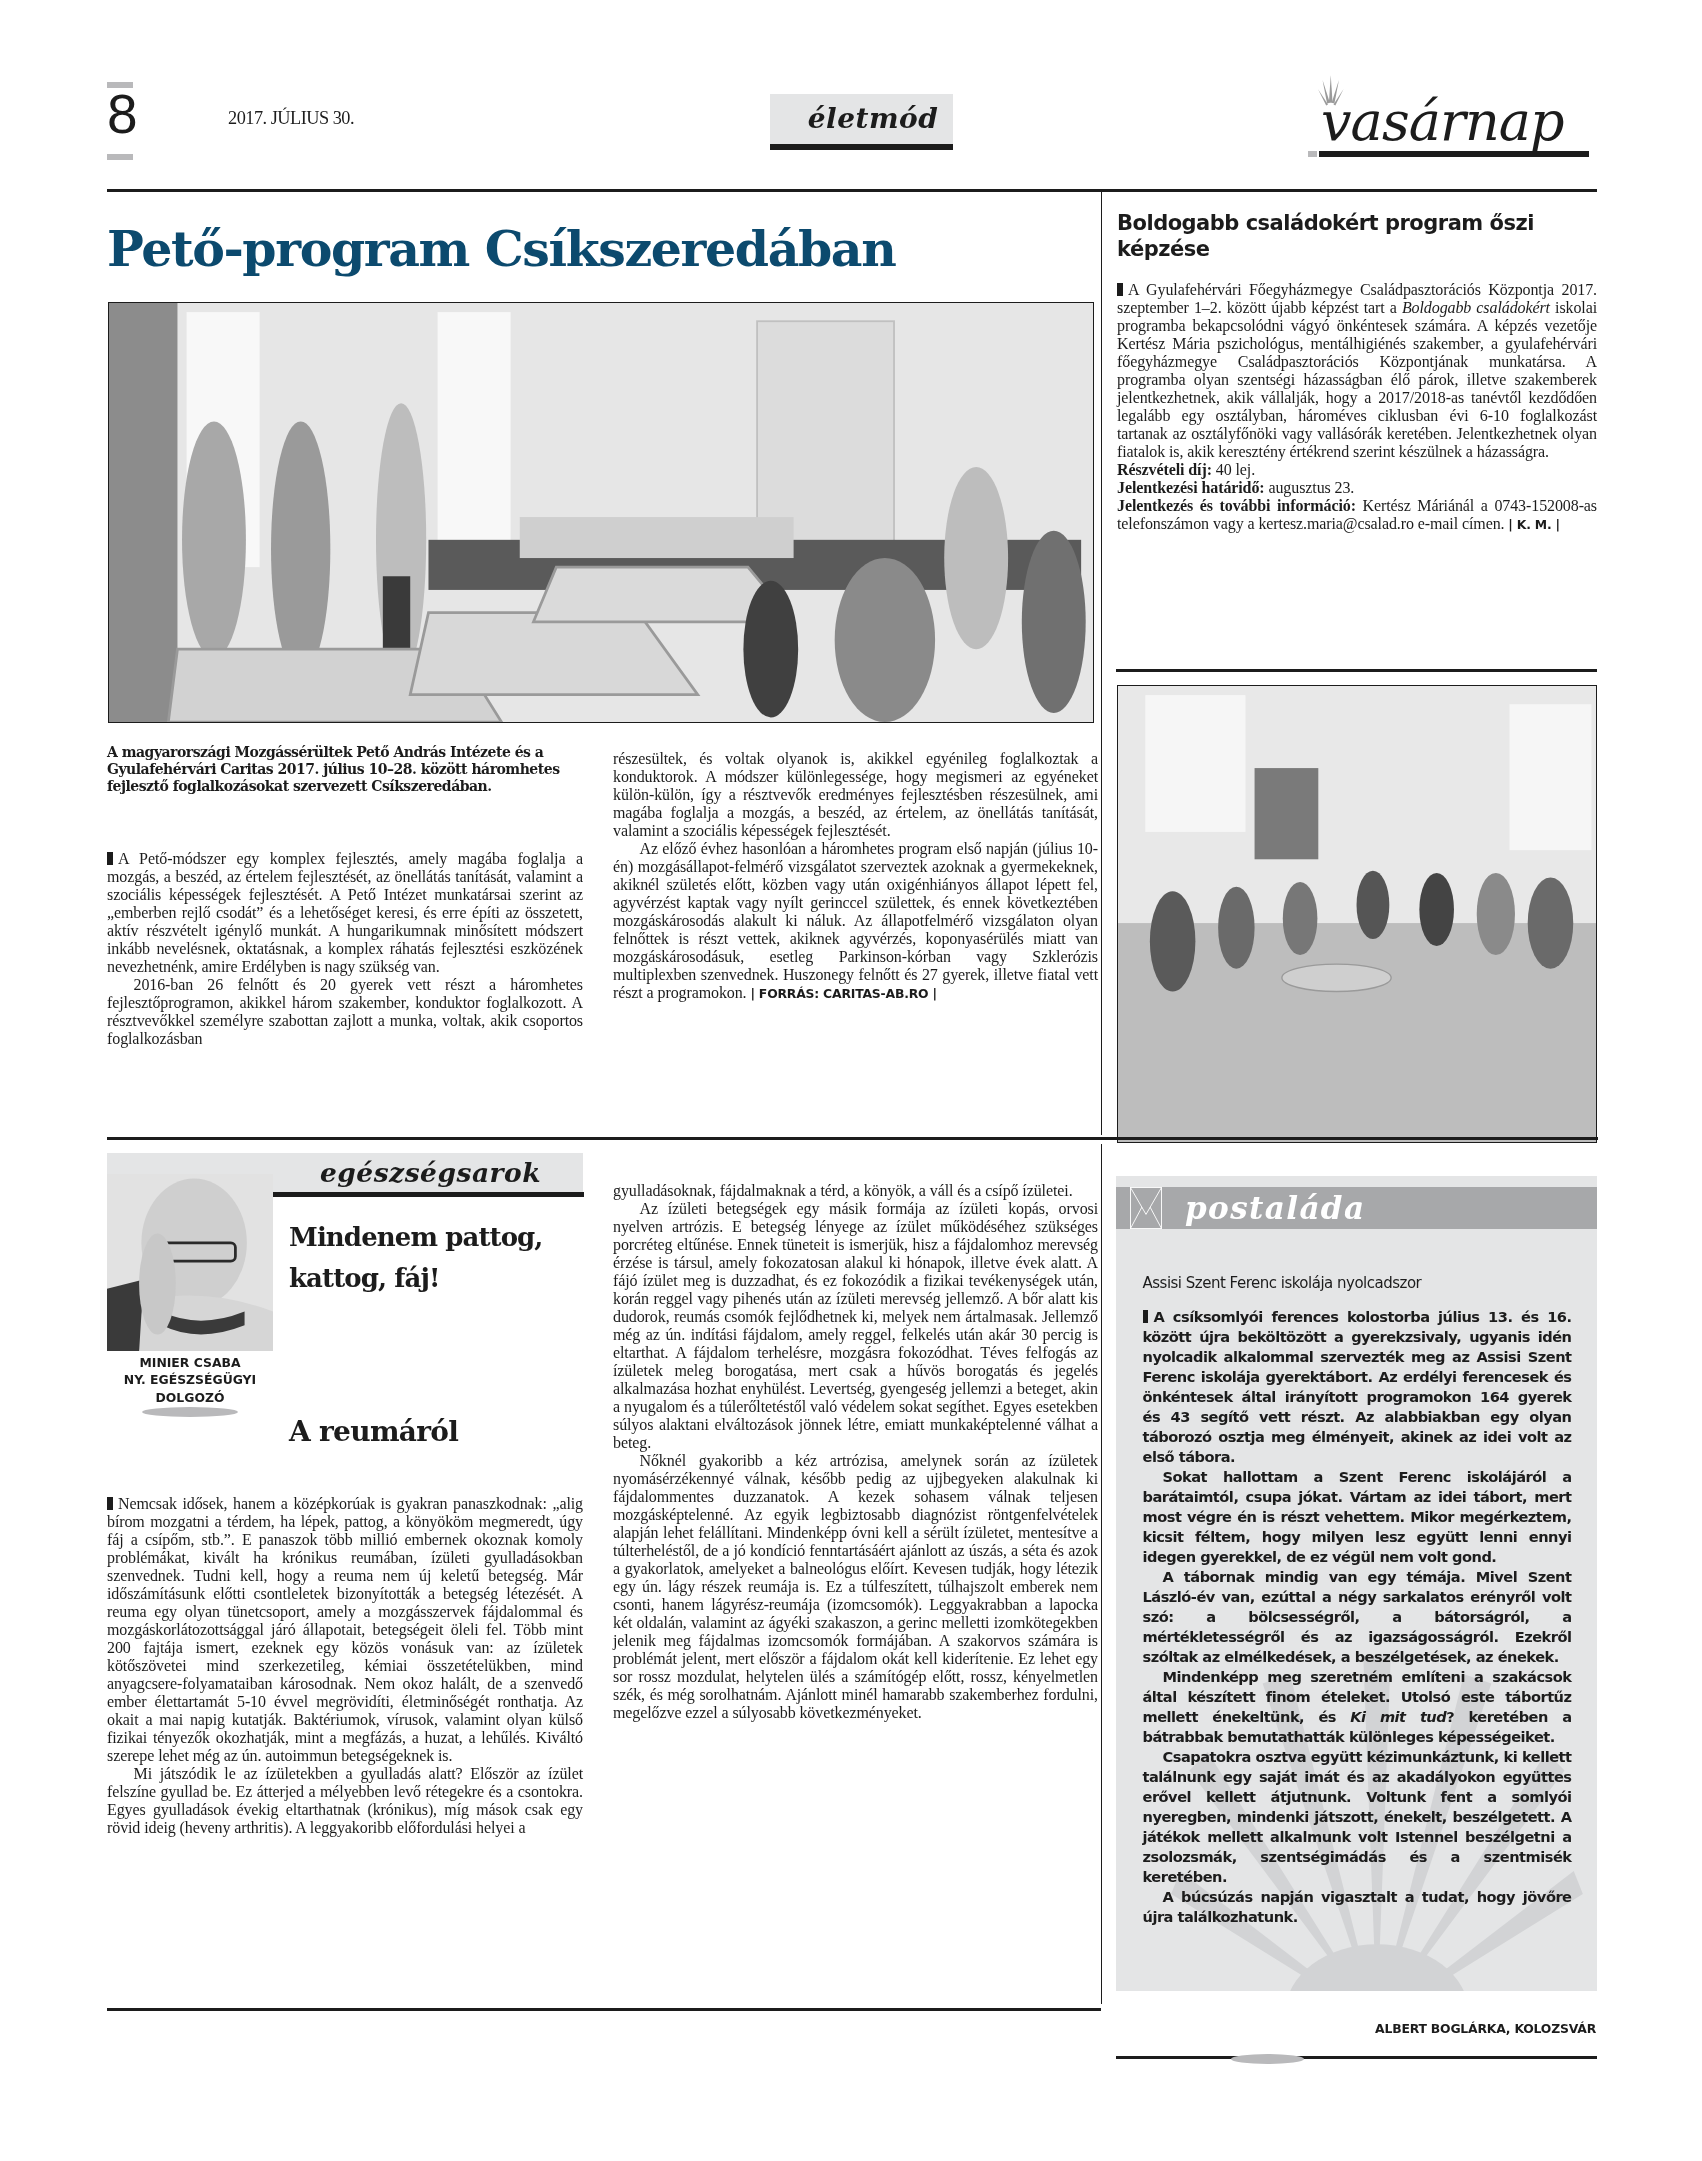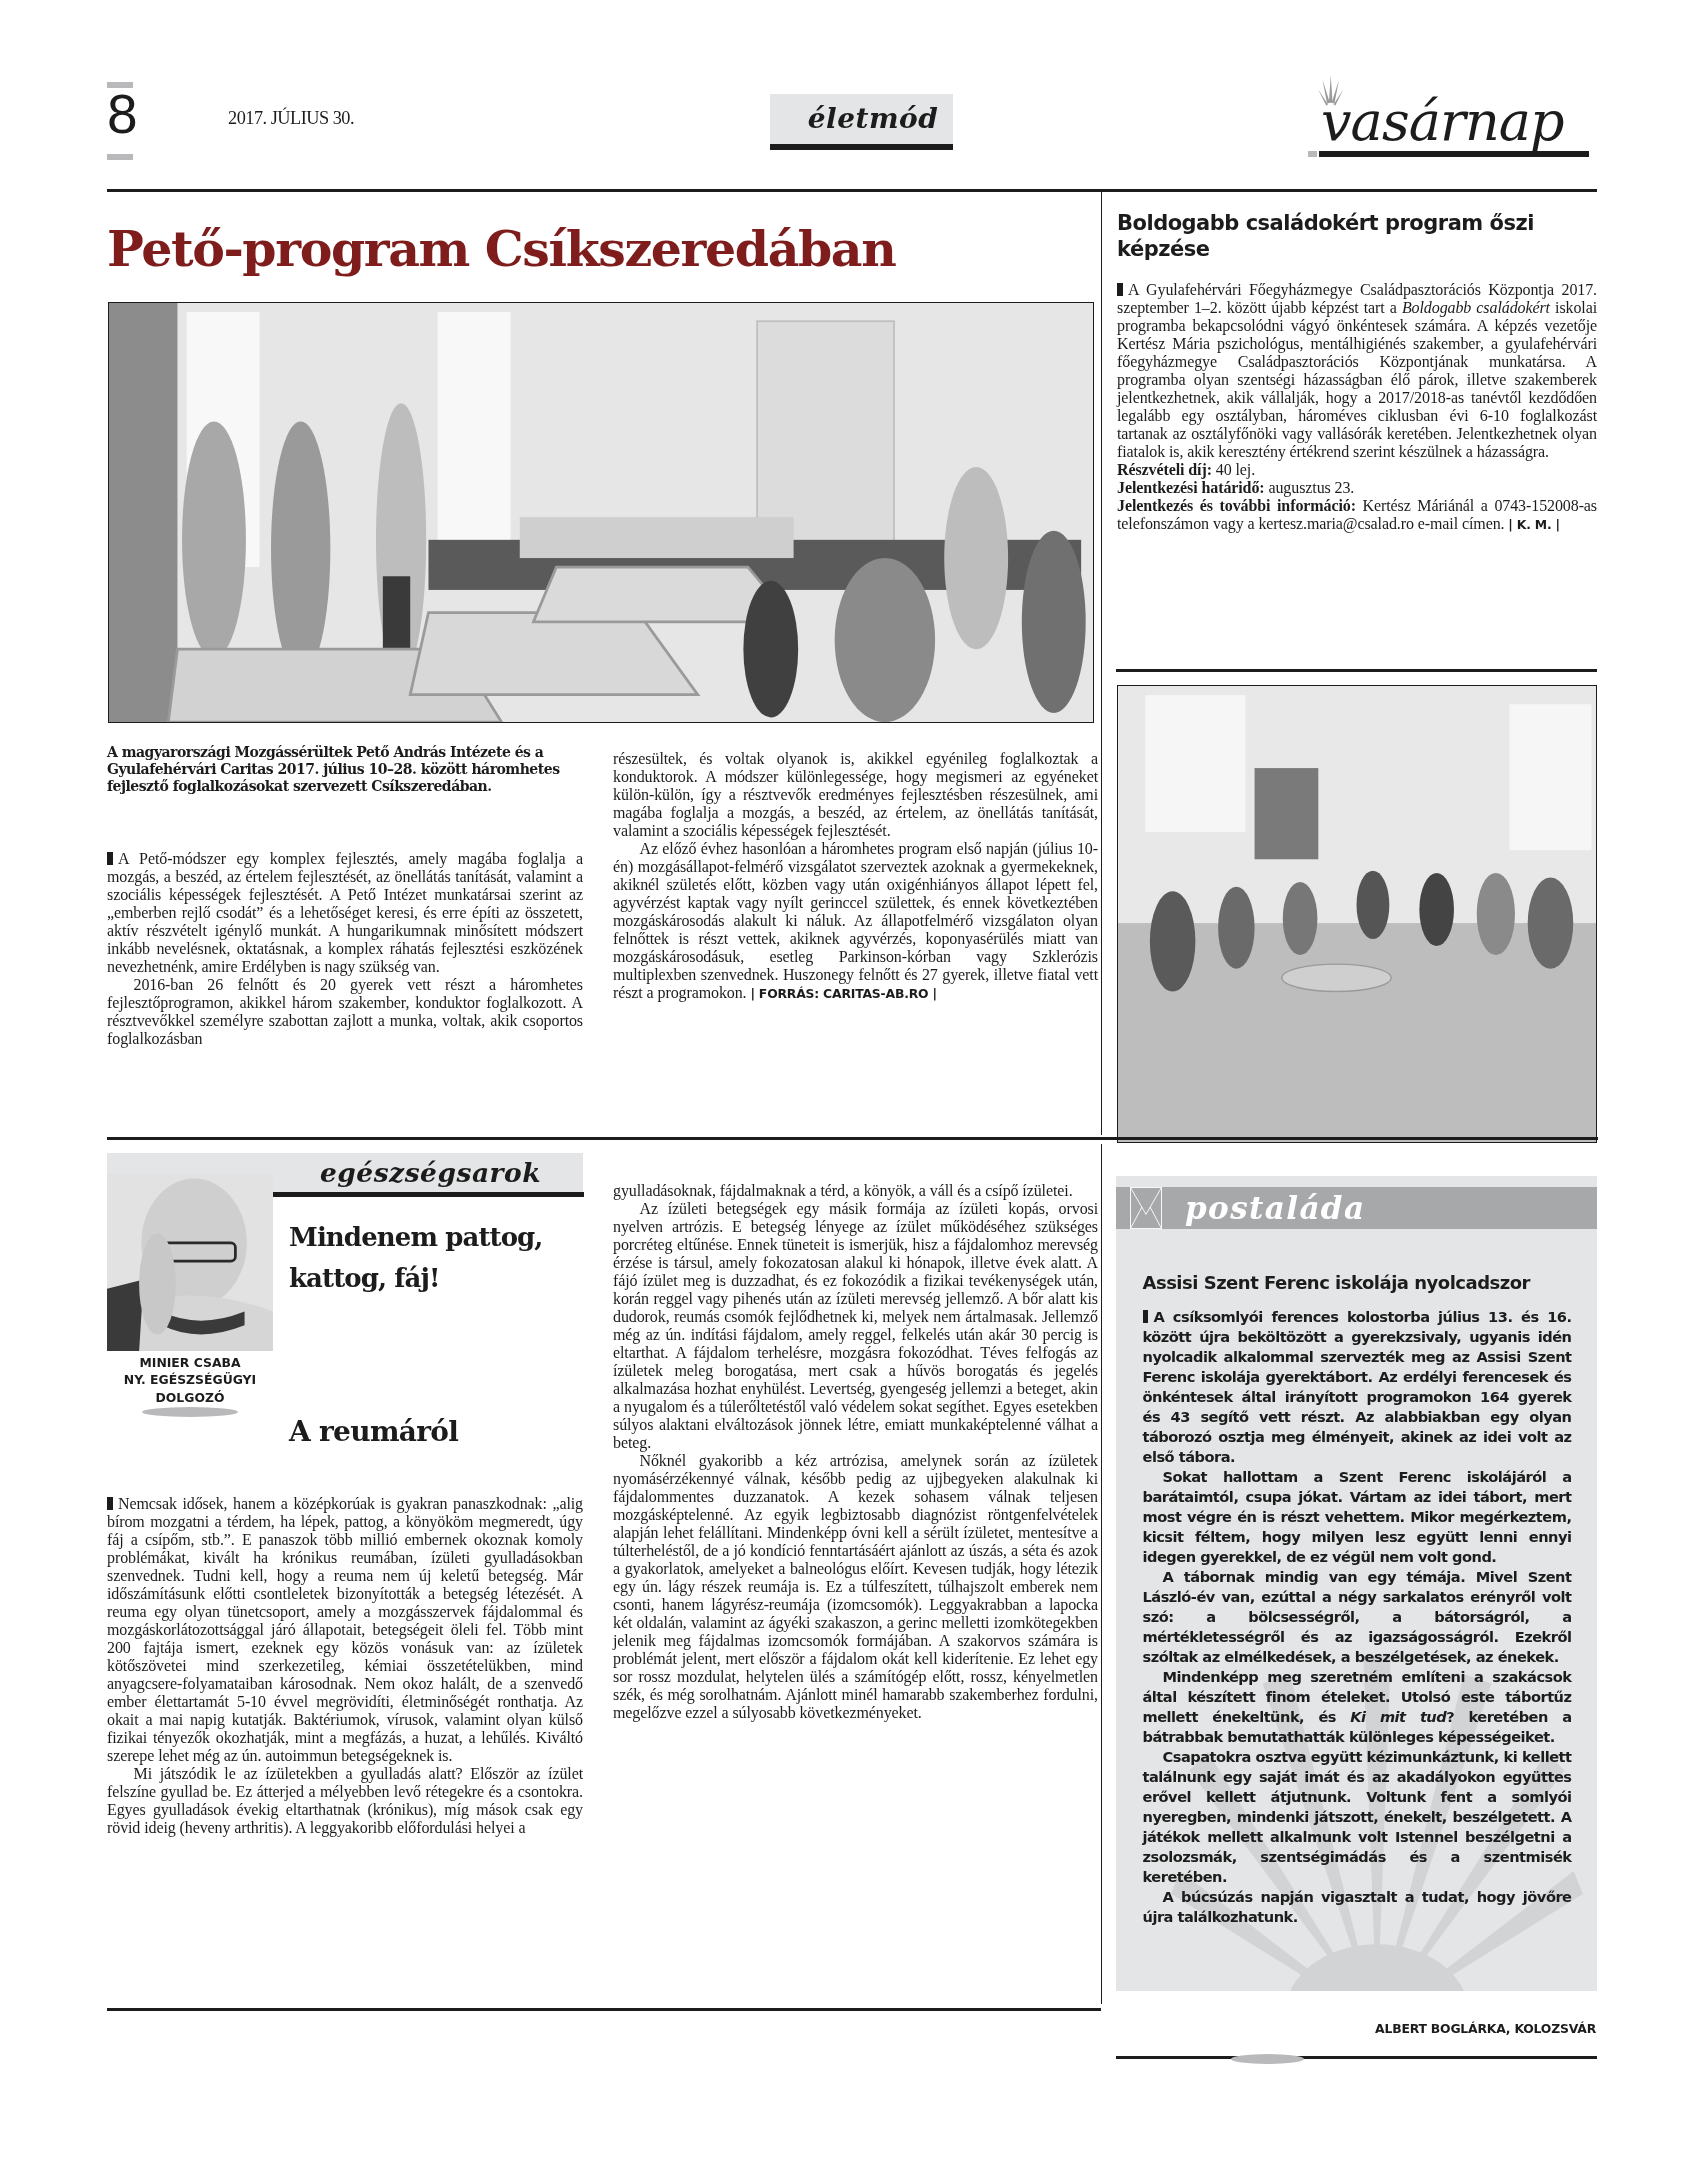--- a/index.html
+++ b/index.html
@@ -13,21 +13,21 @@
   .section-tab span { font-family:"DejaVu Serif", serif; font-style:italic; font-weight:bold; font-size:28px; line-height:49px; letter-spacing:0.5px;margin-left:23px; }
   .brand { position:absolute; left:1308px; top:92px; width:284px; height:59px; }
   .brand-text { position:absolute; left:13px; top:0; font-family:"DejaVu Serif", serif; font-style:italic; font-size:54px; line-height:59px; letter-spacing:-0.9px; color:#1c1c1c; }
   .brand-rule { position:absolute; left:11px; top:59px; width:270px; height:5.5px; background:#1c1c1c; }
   .brand-rule-gray { position:absolute; left:0; top:59px; width:9.2px; height:5.5px; background:#b9b9bb; }
   .brand-sun { position:absolute; left:9.2px; top:-17.4px; width:27.5px; height:37px; }
   .header-rule { position:absolute; left:107px; top:189px; width:1490px; height:2.7px; background:#1c1c1c; }
   .vrule { position:absolute; width:1.4px; background:#1c1c1c; }
 
   
-  .main-title { position:absolute; left:107px; top:220px; font-family:"DejaVu Serif", serif; font-weight:bold; font-size:49px; line-height:59px; letter-spacing:-1.4px; color:#7f1d1d; }
+  .main-title { position:absolute; left:107px; top:220px; font-family:"DejaVu Serif", serif; font-weight:bold; font-size:49px; line-height:59px; letter-spacing:-1.4px; color:#0c4a6e; }
   .photo { position:absolute; border:0.9px solid #1c1c1c; box-sizing:border-box; overflow:hidden; }
   .photo-main { left:108px; top:302px; width:986px; height:421px;
     background:
       linear-gradient(180deg, rgba(255,255,255,0) 60%, rgba(120,120,120,0.35) 100%),
       linear-gradient(90deg, #9a9a9a 0%, #d9d9d9 8%, #eeeeee 20%, #cfcfcf 30%, #e8e8e8 45%, #f2f2f2 60%, #e3e3e3 75%, #bdbdbd 90%, #8f8f8f 100%); }
   .photo-right { left:1117px; top:685px; width:480px; height:458px; }
 
   .caption { position:absolute; left:107px; top:744px; width:476px; font-family:"DejaVu Serif", serif; font-weight:bold; font-size:14px; line-height:17px; letter-spacing:-0.5px; }
   .body-text { font-family:"Liberation Serif", serif; font-size:16px; line-height:18px; text-align:justify; letter-spacing:-0.1px; color:#1c1c1c; }
   .body-text p { margin:0; text-indent:26.5px; }
@@ -56,21 +56,21 @@
   .health-sub { position:absolute; left:289px; top:1414px; font-family:"DejaVu Serif", serif; font-weight:bold; font-size:28px; line-height:35px; letter-spacing:-0.7px; }
   .col-c { position:absolute; left:107px; top:1495px; width:476px; }
   .col-d { position:absolute; left:613px; top:1174px; width:485px;margin-top:8px; }
 
   
   .post-box { position:absolute; left:1116px; top:1176px; width:481px; height:815px; background:#e4e5e6; overflow:hidden; }
   .post-head { position:absolute; left:0; top:11px; width:481px; height:42px; background:#a7a8aa; }
   .post-env { position:absolute; left:13.7px; top:11px; width:32px; height:42px; }
   .post-head-label { position:absolute; left:69px; top:11px; font-family:"DejaVu Serif", serif; font-style:italic; font-weight:bold; font-size:31px; line-height:42px; letter-spacing:1.4px; color:#ffffff; }
   .post-burst { position:absolute; left:55px; top:480px; width:412px; height:366px; }
-  .post-title { position:absolute; left:26.5px; top:96px; font-family:"DejaVu Sans", sans-serif; font-weight:bold; font-size:18px; line-height:22px; letter-spacing:-0.5px; color:#1c1c1c; }
+  .post-title { position:absolute; left:26.5px; top:96px; font-family:"DejaVu Sans", sans-serif; font-weight:normal; font-size:15px; line-height:22px; letter-spacing:-0.5px; color:#1c1c1c; }
   .post-body { position:absolute; left:26.5px; top:131px; width:429px; font-family:"DejaVu Sans", sans-serif; font-size:14.6px; line-height:20px; letter-spacing:-0.5px; text-align:justify; color:#1c1c1c; }
   .post-body p { margin:0; text-indent:20px;font-weight:bold; }
   .post-body p.first { text-indent:0; }
   .post-sign { position:absolute; right:106px; top:2021px; font-family:"DejaVu Sans", sans-serif; font-weight:bold; font-size:12.4px; letter-spacing:-0.2px; }
   .post-oval { position:absolute; left:1231px; top:2054px; width:73px; height:10px; border-radius:50%; background:#b9b9bb; }
 </style>
 </head>
 <body>
 
 <div class="pagenum-bar" style="top:82px"></div>

